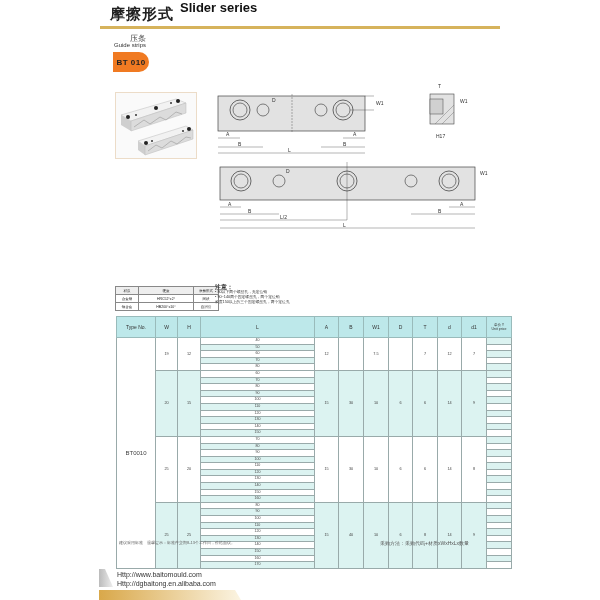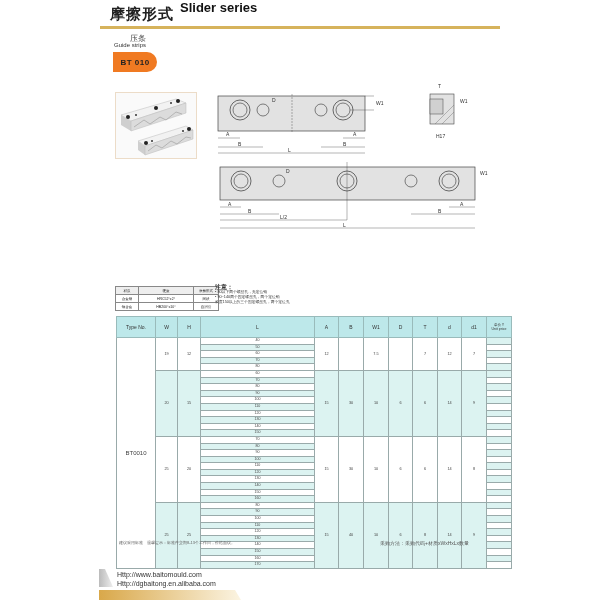--- a/index.html
+++ b/index.html
@@ -3,21 +3,21 @@
 <meta charset="utf-8">
 <style>
   html,body{margin:0;padding:0;background:#fff;}
   body{width:600px;height:600px;position:relative;overflow:hidden;font-family:"Liberation Sans","DejaVu Sans",sans-serif;color:#222;}
   .abs{position:absolute;}
   .title-cn{left:110px;top:5px;font-size:15px;font-weight:bold;color:#222;letter-spacing:1px;}
   .title-en{left:180px;top:0;font-size:13px;font-weight:bold;color:#111;}
   .gold-line{left:100px;top:26px;width:400px;height:3px;background:#d6b35c;}
   .sub-cn{left:114px;top:33px;font-size:8px;color:#444;margin-left:16px;}
   .sub-en{left:114px;top:42px;font-size:6px;color:#333;}
-  .badge{left:113px;top:52px;width:44px;height:20px;background:#f07a22;border-radius:0 10px 10px 0;color:#222;font-weight:bold;font-size:8px;display:flex;align-items:center;justify-content:center;letter-spacing:.5px;}
+  .badge{left:113px;top:52px;width:36px;height:20px;background:#f07a22;border-radius:0 10px 10px 0;color:#222;font-weight:bold;font-size:8px;display:flex;align-items:center;justify-content:center;letter-spacing:.5px;}
   .photo{left:115px;top:92px;width:80px;height:65px;border:1px solid #ecdcc8;background:#fafafa;}
   .drawing{left:210px;top:80px;}
   
   .mat{left:115px;top:286px;border-collapse:collapse;font-size:3.5px;}
   .mat td{border:1px solid #888;height:7px;padding:0 2px;text-align:center;}
   .mat tr:first-child td{background:#eee;}
   .note{left:215px;top:285px;font-size:3.8px;color:#333;line-height:5px;}
   .note .h{font-size:6px;font-weight:bold;}
   
   .main{left:116px;top:316px;border-collapse:collapse;font-size:3.8px;color:#444;}

